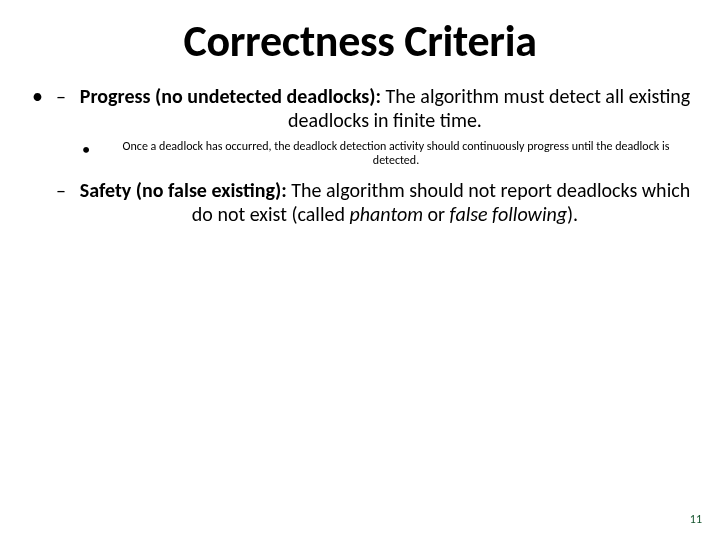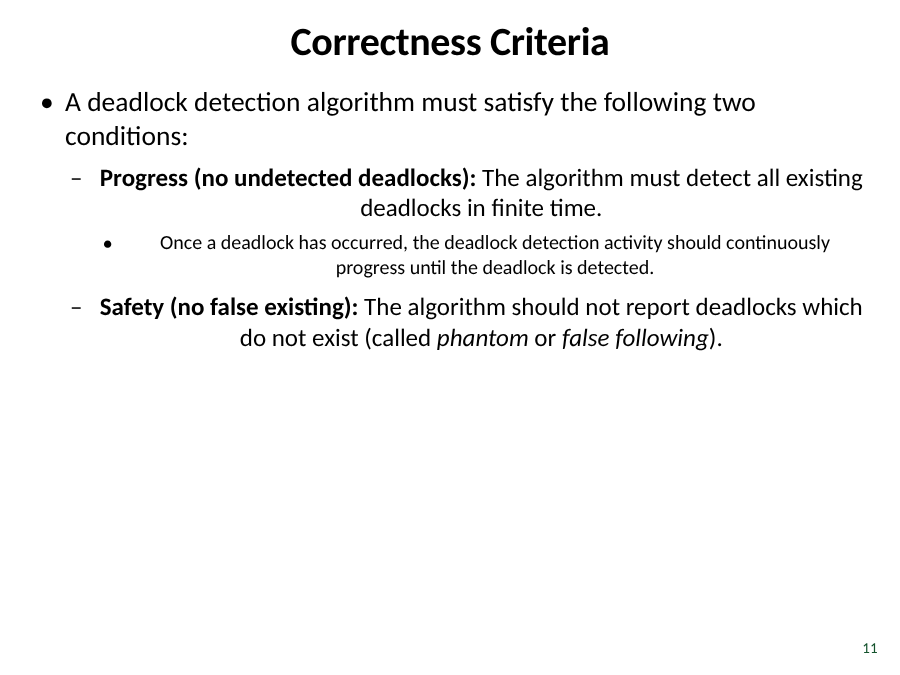--- a/index.html
+++ b/index.html
@@ -9,21 +9,21 @@
       background: #fff;
       font-family: Calibri, "Segoe UI", Arial, sans-serif;
       color: #000;
       position: relative;
       overflow: hidden;
     }
     .slide {
       padding: 14px 28px 0 28px;
     }
     .title {
-      font-size: 32px;
+      font-size: 44px;
       font-weight: 700;
       text-align: center;
       margin-bottom: 16px;
       letter-spacing: -0.3px;
     }
     ul { list-style: none; }
 
     
     .l1 > li {
       position: relative;
@@ -56,21 +56,21 @@
       left: 4px;
       top: 0;
       font-size: 20px;
     }
 
     
     .l3 { margin-top: 6px; }
     .l3 > li {
       position: relative;
       padding-left: 22px;
-      font-size: 16px;
+      font-size: 12px;
       line-height: 1.22;
       margin-bottom: 7px;
     }
     .l3 > li::before {
       content: "•";
       position: absolute;
       left: 4px;
       top: 0;
       font-size: 16.5px;
     }
@@ -87,21 +87,20 @@
     }
   </style>
 </head>
 <body>
 
 <div class="slide">
   <h1 class="title">Correctness Criteria</h1>
 
   <ul class="l1">
     <li>
-      <span>A deadlock detection algorithm must satisfy the following two conditions:</span>
 
       <ul class="l2">
         <li>
           <span class="b">Progress (no undetected deadlocks):</span><span>  The algorithm must detect all existing deadlocks in finite time.</span>
 
           <ul class="l3">
             <li>
               <span>Once a deadlock has occurred, the deadlock detection activity should continuously progress until the deadlock is detected.</span>
             </li>
           </ul>

